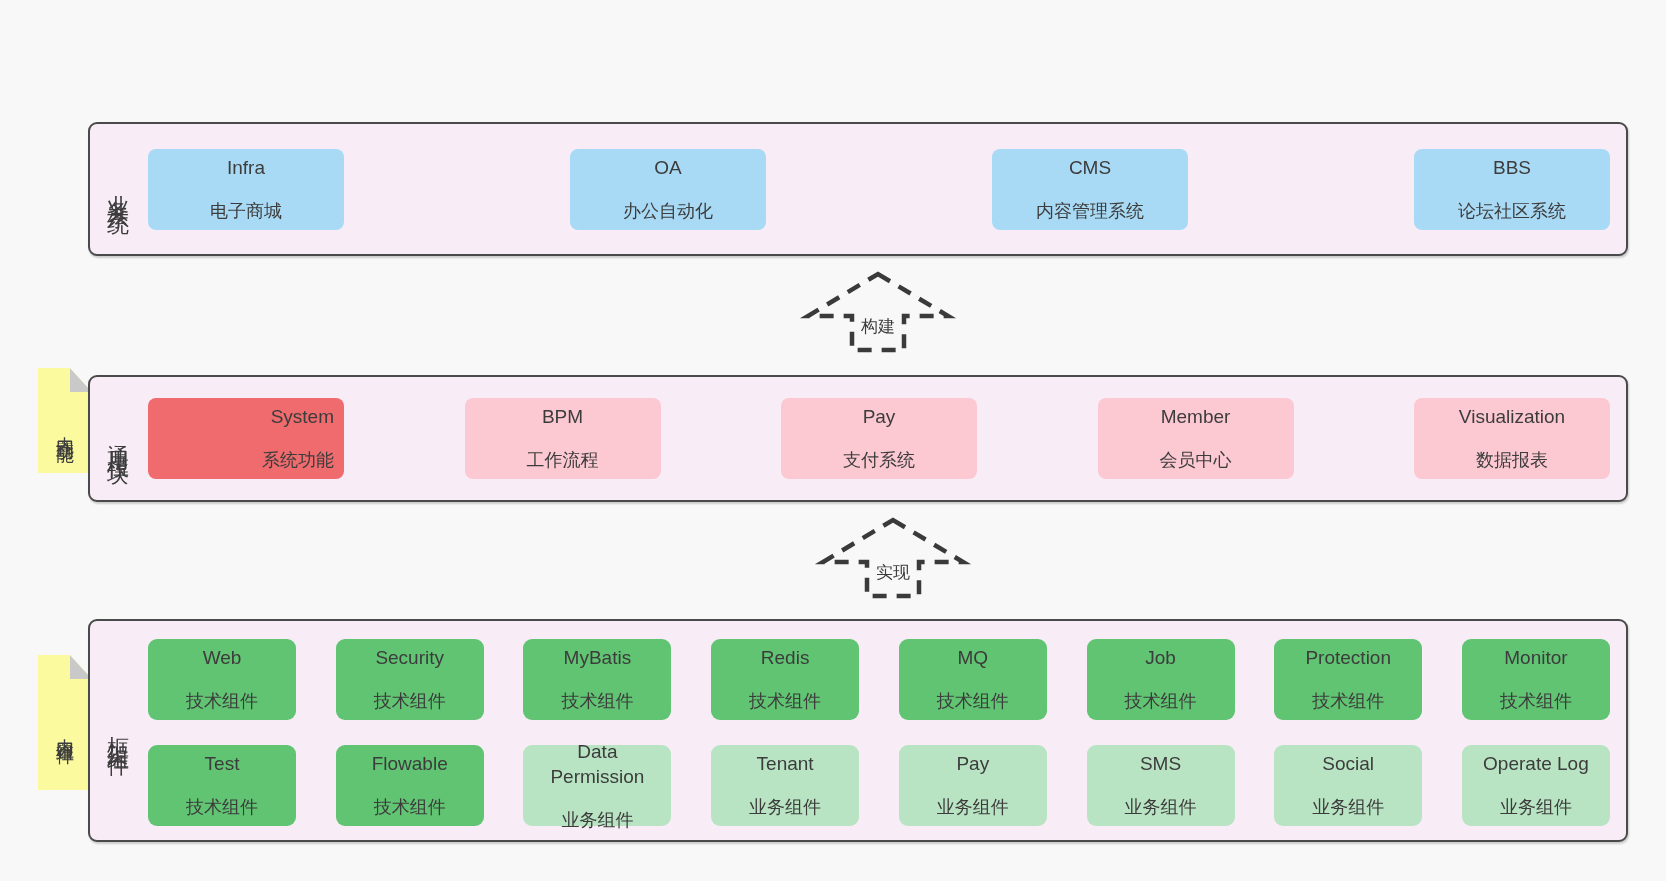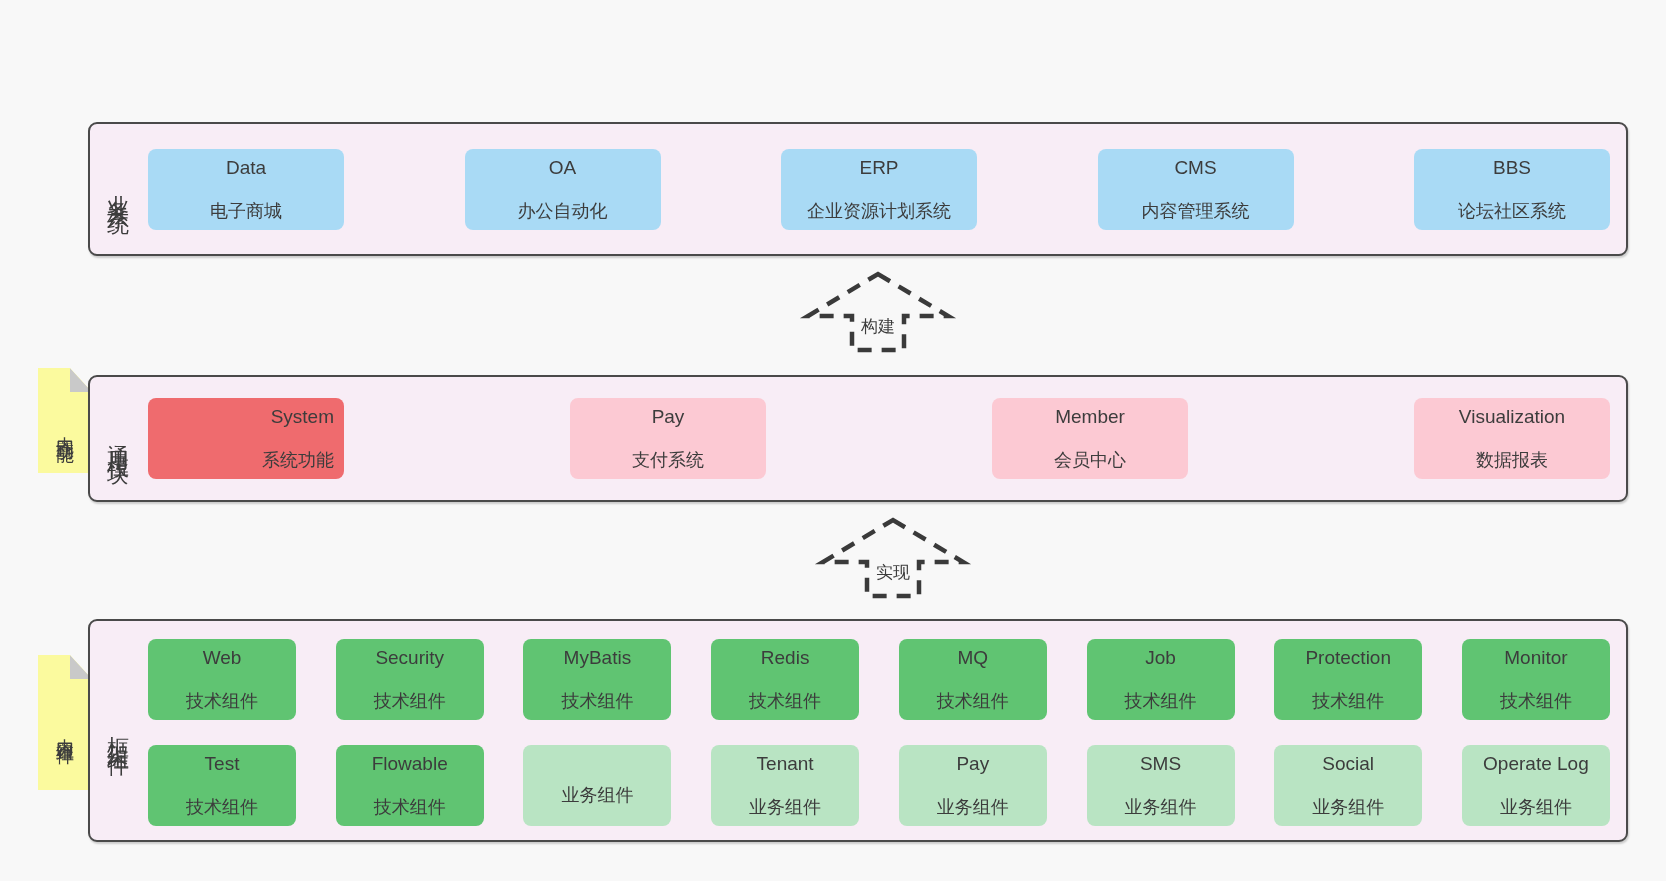--- a/index.html
+++ b/index.html
@@ -44,21 +44,21 @@
   .band-bot .rows{justify-content:space-between;top:18px;bottom:18px;}
   .box-row{display:flex;justify-content:space-between;}
 
   
   .box{
     height:81px;border-radius:8px;
     display:flex;flex-direction:column;align-items:center;justify-content:center;
     text-align:center;line-height:1.32;padding:0 10px;
   }
   .band-top .box,.band-mid .box{width:196px;}
-  .band-bot .box{width:148px;}
+  .band-bot .box{width:148px;border-radius:9px;}
   .box .box-name{font-size:19px;}
   .box .box-desc{font-size:18px;margin-top:20px;}
   .v-business{background:var(--business-box);}
   .v-module-core{background:var(--module-core-box);align-items:flex-end;}
   .v-module{background:var(--module-box);}
   .v-tech{background:var(--tech-box);}
   .v-biz{background:var(--biz-box);}
 
   
   .sticky{
@@ -106,30 +106,26 @@
   <div class="sticky sticky-bot">
     <span class="fold"></span>
     <span class="sticky-label">内置组件</span>
   </div>
 
   <section class="band band-top" id="band-0">
     <div class="band-label">业务系统</div>
     <div class="rows">
         <div class="box-row">
           <div class="box v-business">
-            <span class="box-name">Data</span>
+            <span class="box-name">Infra</span>
             <span class="box-desc">电子商城</span>
           </div>
           <div class="box v-business">
             <span class="box-name">OA</span>
             <span class="box-desc">办公自动化</span>
-          </div>
-          <div class="box v-business">
-            <span class="box-name">ERP</span>
-            <span class="box-desc">企业资源计划系统</span>
           </div>
           <div class="box v-business">
             <span class="box-name">CMS</span>
             <span class="box-desc">内容管理系统</span>
           </div>
           <div class="box v-business">
             <span class="box-name">BBS</span>
             <span class="box-desc">论坛社区系统</span>
           </div>
         </div>
@@ -145,20 +141,24 @@
 
   <section class="band band-mid" id="band-1">
     <div class="band-label">通用模块</div>
     <div class="rows">
         <div class="box-row">
           <div class="box v-module-core">
             <span class="box-name">System</span>
             <span class="box-desc">系统功能</span>
           </div>
           <div class="box v-module">
+            <span class="box-name">BPM</span>
+            <span class="box-desc">工作流程</span>
+          </div>
+          <div class="box v-module">
             <span class="box-name">Pay</span>
             <span class="box-desc">支付系统</span>
           </div>
           <div class="box v-module">
             <span class="box-name">Member</span>
             <span class="box-desc">会员中心</span>
           </div>
           <div class="box v-module">
             <span class="box-name">Visualization</span>
             <span class="box-desc">数据报表</span>
@@ -214,20 +214,21 @@
       <div class="box-row">
           <div class="box v-tech">
             <span class="box-name">Test</span>
             <span class="box-desc">技术组件</span>
           </div>
           <div class="box v-tech">
             <span class="box-name">Flowable</span>
             <span class="box-desc">技术组件</span>
           </div>
           <div class="box v-biz">
+            <span class="box-name">Data Permission</span>
             <span class="box-desc">业务组件</span>
           </div>
           <div class="box v-biz">
             <span class="box-name">Tenant</span>
             <span class="box-desc">业务组件</span>
           </div>
           <div class="box v-biz">
             <span class="box-name">Pay</span>
             <span class="box-desc">业务组件</span>
           </div>

